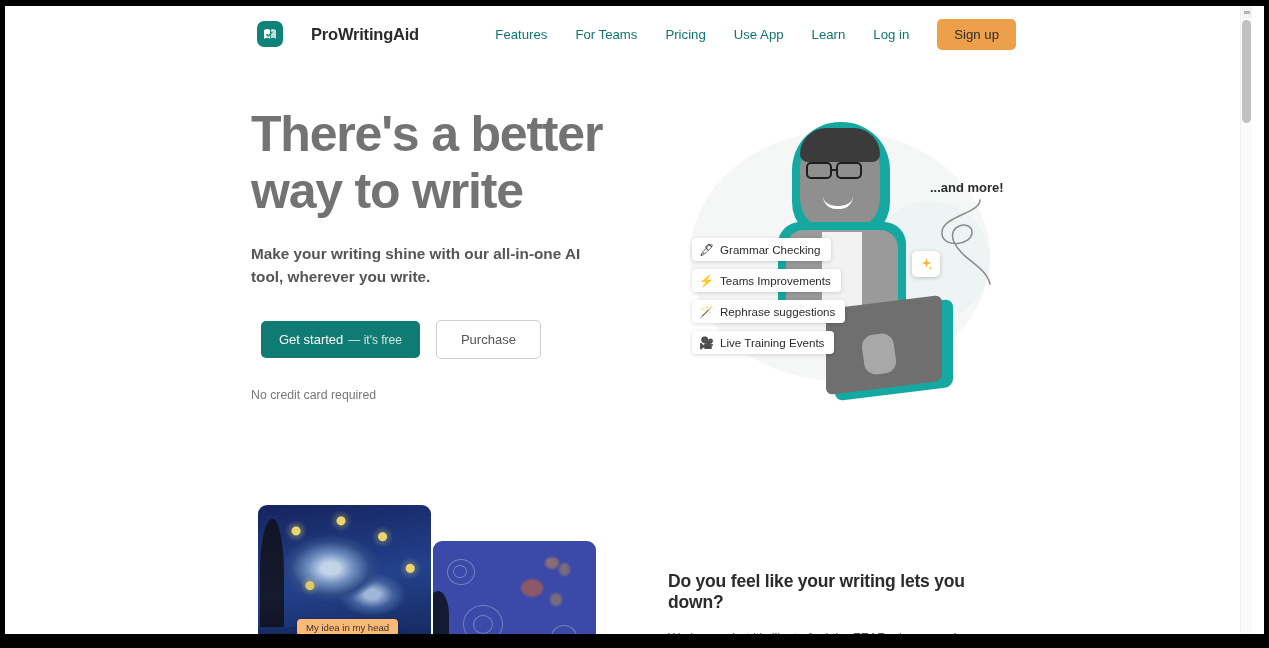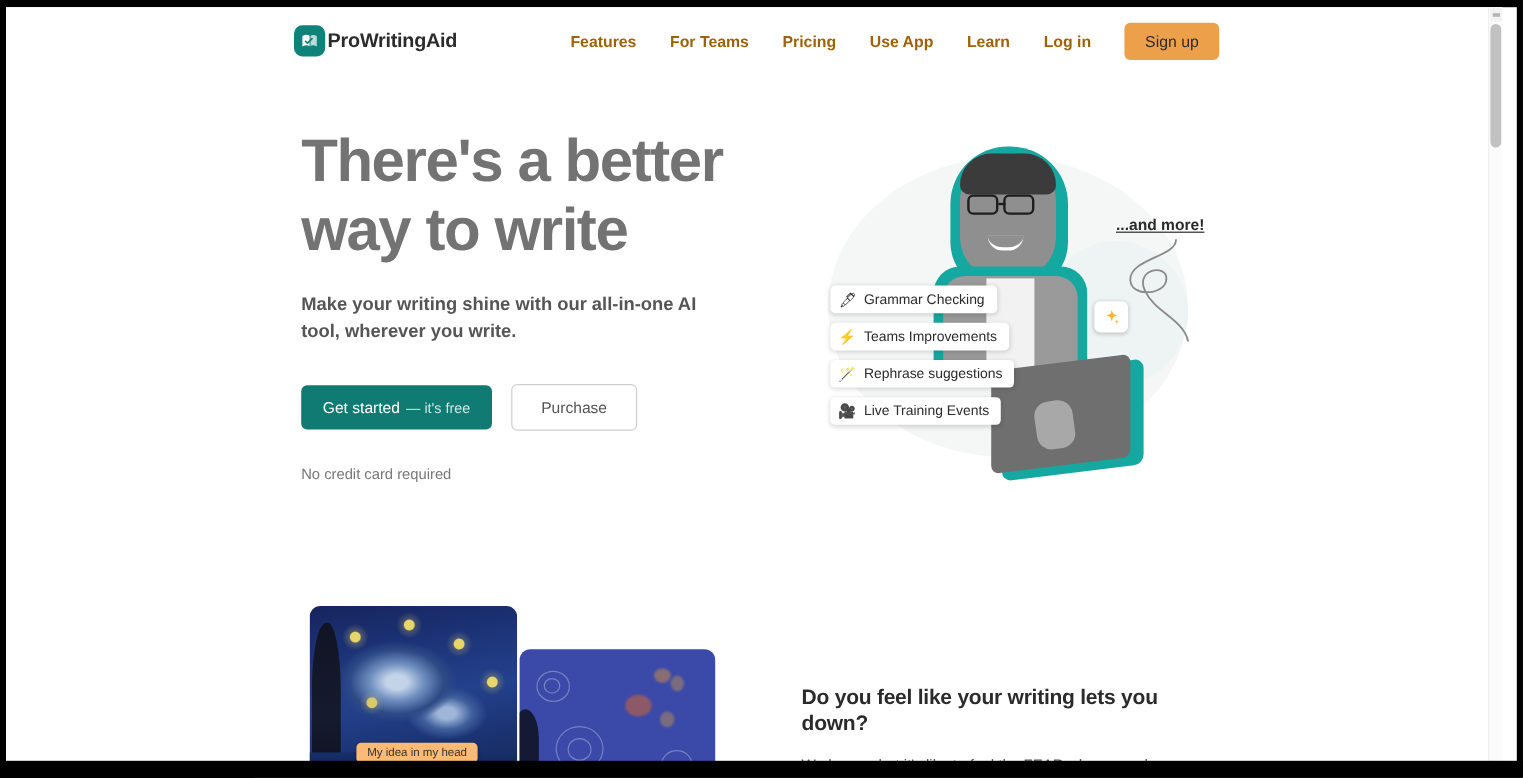--- a/index.html
+++ b/index.html
@@ -38,57 +38,57 @@
     width: 9px; height: 103px; border-radius: 5px;
     background: #c1c1c1;
   }
 
   
   #header {
     position: absolute; left: 0; top: 0; width: 1247px; height: 57px;
     background: #ffffff;
   }
   #logo-wrap {
-    position: absolute; left: 240px; top: 15px;
-    display: flex; align-items: center; gap: 2px;
+    position: absolute; left: 252px; top: 15px;
+    display: flex; align-items: center; gap: 28px;
   }
   #logo-mark {
     width: 26px; height: 26px; border-radius: 7px;
     background: #0f8379; display: flex; align-items: center; justify-content: center;
   }
   #logo-text {
     font-size: 16.5px; font-weight: bold; color: #2b2b2b; letter-spacing: -0.2px;
   }
   #nav {
     position: absolute; right: 236px; top: 13px;
     display: flex; align-items: center; gap: 0px;
   }
   .nav-link {
-    font-size: 13.2px; color: #a16207; padding: 7px 14px;
-    cursor: pointer; white-space: nowrap; font-weight: bold;
+    font-size: 13.2px; color: #0f766e; padding: 7px 14px;
+    cursor: pointer; white-space: nowrap;
   }
   #signup-btn {
     background: #eda04a; color: #2c2c2c; font-size: 13.2px;
     padding: 8px 17px; border-radius: 5px; margin-left: 14px;
     cursor: pointer; white-space: nowrap; border: none;
     font-family: "Liberation Sans", sans-serif;
   }
 
   
   #hero-left { position: absolute; left: 246px; top: 100px; width: 370px; }
   #headline {
     font-size: 50px; line-height: 57px; font-weight: bold;
     color: #737373; letter-spacing: -1.2px;
   }
   #subhead {
     margin-top: 22px; font-size: 15.3px; line-height: 23px; color: #555;
     width: 330px;
     font-weight: bold;
   }
-  #cta-row { margin-top: 32px; display: flex; align-items: center; gap: 16px; }
+  #cta-row { margin-top: 32px; display: flex; align-items: center; gap: 16px; margin-left: 10px; }
   #get-started {
     background: #0f7b72; color: #ffffff; border: none; border-radius: 5px;
     padding: 11px 18px; font-size: 13px; cursor: pointer;
     font-family: "Liberation Sans", sans-serif;
   }
   #get-started .sub { color: #cfe8e5; font-size: 12px; margin-left: 5px; }
   #purchase {
     background: #ffffff; color: #555; border: 1px solid #cfcfcf; border-radius: 5px;
     padding: 11px 24px; font-size: 13px; cursor: pointer;
     font-family: "Liberation Sans", sans-serif;
@@ -162,21 +162,21 @@
   }
   #sparkle-badge {
     position: absolute; left: 242px; top: 145px; width: 28px; height: 26px;
     background: #ffffff; border-radius: 5px;
     box-shadow: 0 1px 4px rgba(0,0,0,.22);
     display: flex; align-items: center; justify-content: center;
     font-size: 15px; line-height: 1;
   }
   #and-more {
     position: absolute; left: 260px; top: 74px;
-    font-size: 13px; color: #2b2b2b; font-weight: 600; white-space: nowrap; text-decoration: underline;
+    font-size: 13px; color: #2b2b2b; font-weight: 600; white-space: nowrap;
   }
   #squiggle { position: absolute; left: 262px; top: 92px; }
   #chips { position: absolute; left: 22px; top: 132px; }
   .chip {
     background: #ffffff; border-radius: 4px;
     box-shadow: 0 1px 4px rgba(0,0,0,.16);
     padding: 5px 10px 5px 7px; margin-bottom: 8px;
     display: flex; align-items: center; gap: 7px;
     font-size: 11.6px; color: #2b2b2b; width: max-content;
   }

